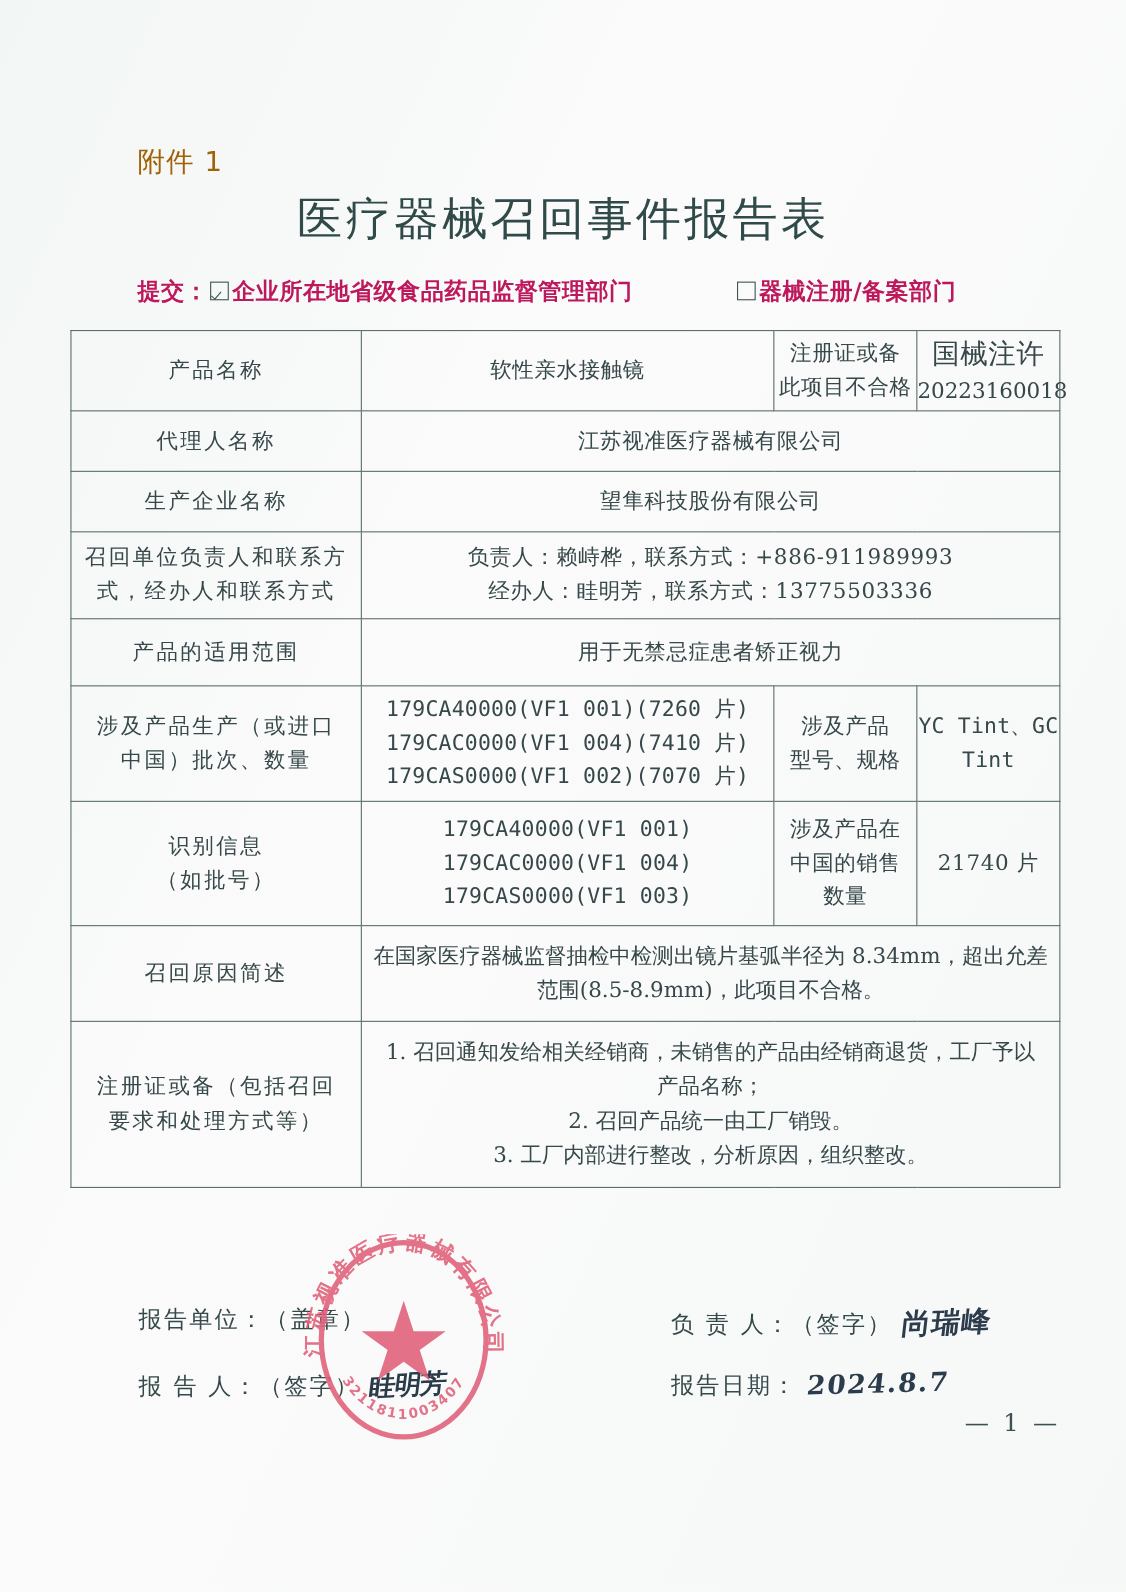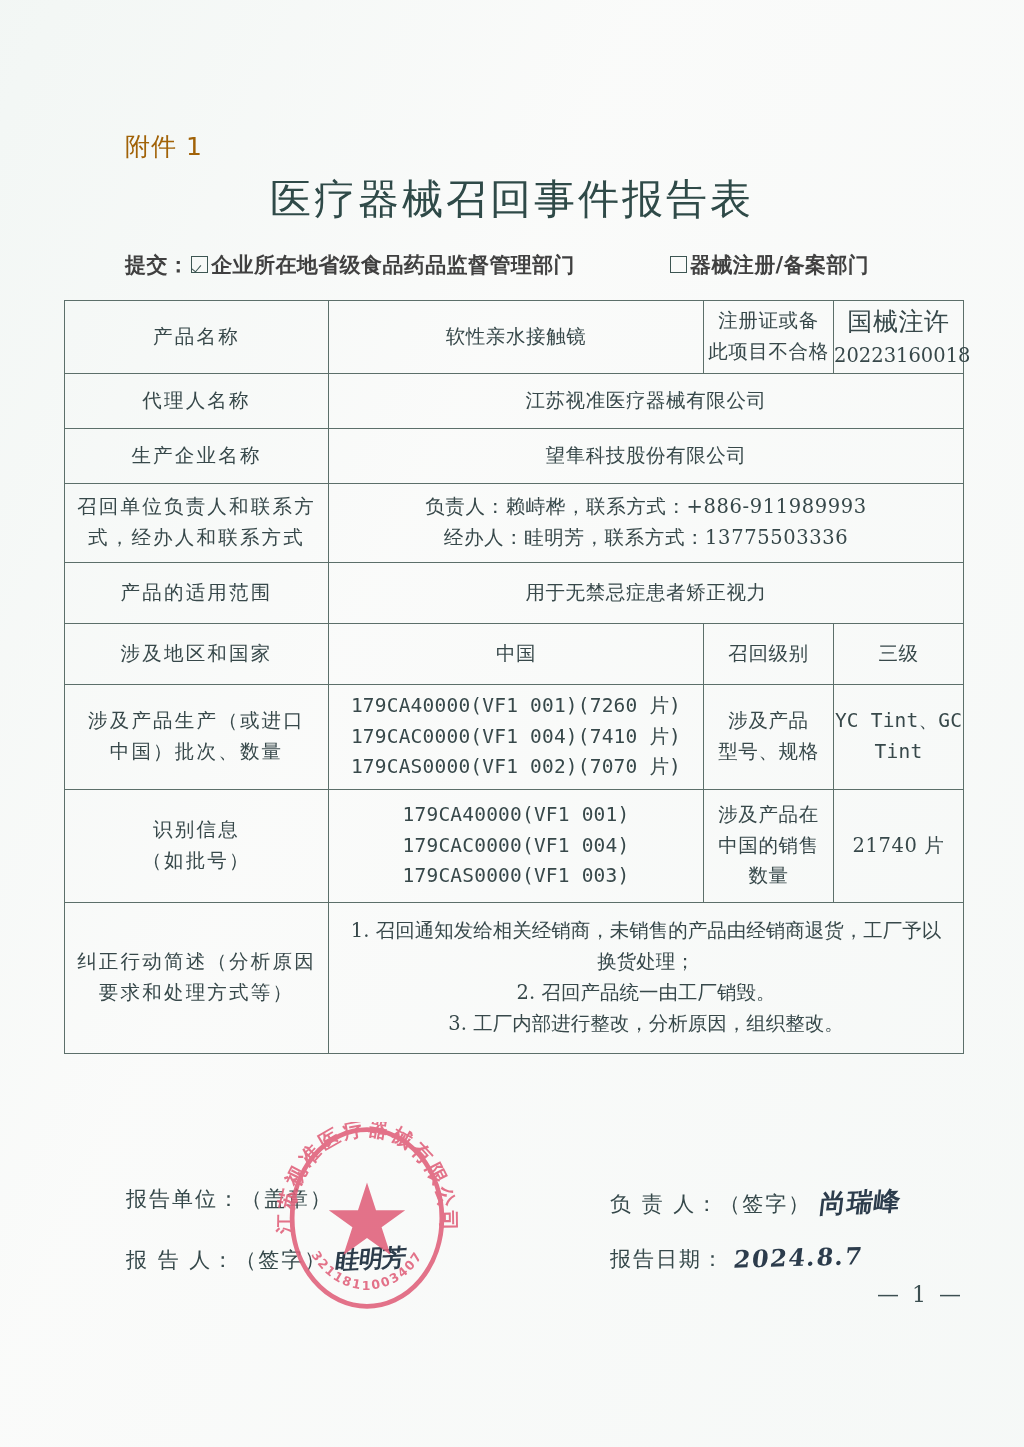--- a/index.html
+++ b/index.html
@@ -49,21 +49,21 @@
     font-weight: 400;
     letter-spacing: 3px;
     color: #2f4a48;
   }
   .submit-line {
     position: absolute;
     left: 125px;
     top: 251px;
     right: 60px;
     font-size: 21px;
-    color: #404040;
+    color: #be185d;
     letter-spacing: 0.4px;
   }
   .submit-line .lead { font-weight: 600; }
   .opt {
     display: inline-block;
     font-weight: 600;
   }
   .opt-a { margin-left: 2px; }
   .opt-b { position: absolute; left: 545px; top: 0; }
   .cbox {
@@ -265,26 +265,20 @@
         <div>负责人：赖峙桦，联系方式：+886-911989993</div>
         <div>经办人：眭明芳，联系方式：13775503336</div>
       </td>
     </tr>
 
     <tr>
       <td class="cell-pad lbl" style="height:60px">产品的适用范围</td>
       <td class="cell-pad val" colspan="3">用于无禁忌症患者矫正视力</td>
     </tr>
 
-    <tr>
-      <td class="cell-pad lbl" style="height:60px">涉及地区和国家</td>
-      <td class="cell-pad val">中国</td>
-      <td class="cell-pad val">召回级别</td>
-      <td class="cell-pad val">三级</td>
-    </tr>
 
     <tr>
       <td class="cell-pad lbl lbl-2line stack" style="height:104px">
         <div>涉及产品生产（或进口</div>
         <div>中国）批次、数量</div>
       </td>
       <td class="cell-pad stack mono">
         <div>179CA40000(VF1 001)(7260 片)</div>
         <div>179CAC0000(VF1 004)(7410 片)</div>
         <div>179CAS0000(VF1 002)(7070 片)</div>
@@ -310,29 +304,36 @@
         <div>179CAS0000(VF1 003)</div>
       </td>
       <td class="cell-pad val stack">
         <div>涉及产品在</div>
         <div>中国的销售</div>
         <div>数量</div>
       </td>
       <td class="cell-pad val">21740 片</td>
     </tr>
 
+    <tr>
+      <td class="cell-pad lbl" style="height:86px">召回原因简述</td>
+      <td class="para" colspan="3">
+        <div>在国家医疗器械监督抽检中检测出镜片基弧半径为 8.34mm，超出允差</div>
+        <div>范围(8.5-8.9mm)，此项目不合格。</div>
+      </td>
+    </tr>
 
     <tr>
       <td class="cell-pad lbl lbl-2line stack" style="height:150px">
-        <div>纠正行动简述（分析原因</div>
+        <div>注册证或备（包括召回</div>
         <div>要求和处理方式等）</div>
       </td>
       <td class="para" colspan="3">
         <div>1. 召回通知发给相关经销商，未销售的产品由经销商退货，工厂予以</div>
-        <div>换货处理；</div>
+        <div>产品名称；</div>
         <div>2. 召回产品统一由工厂销毁。</div>
         <div>3. 工厂内部进行整改，分析原因，组织整改。</div>
       </td>
     </tr>
   </tbody>
     </table>
 
   <div class="sig-area">
     <div class="sig-row sig-unit">
       <span>报告单位：（盖章）</span>

